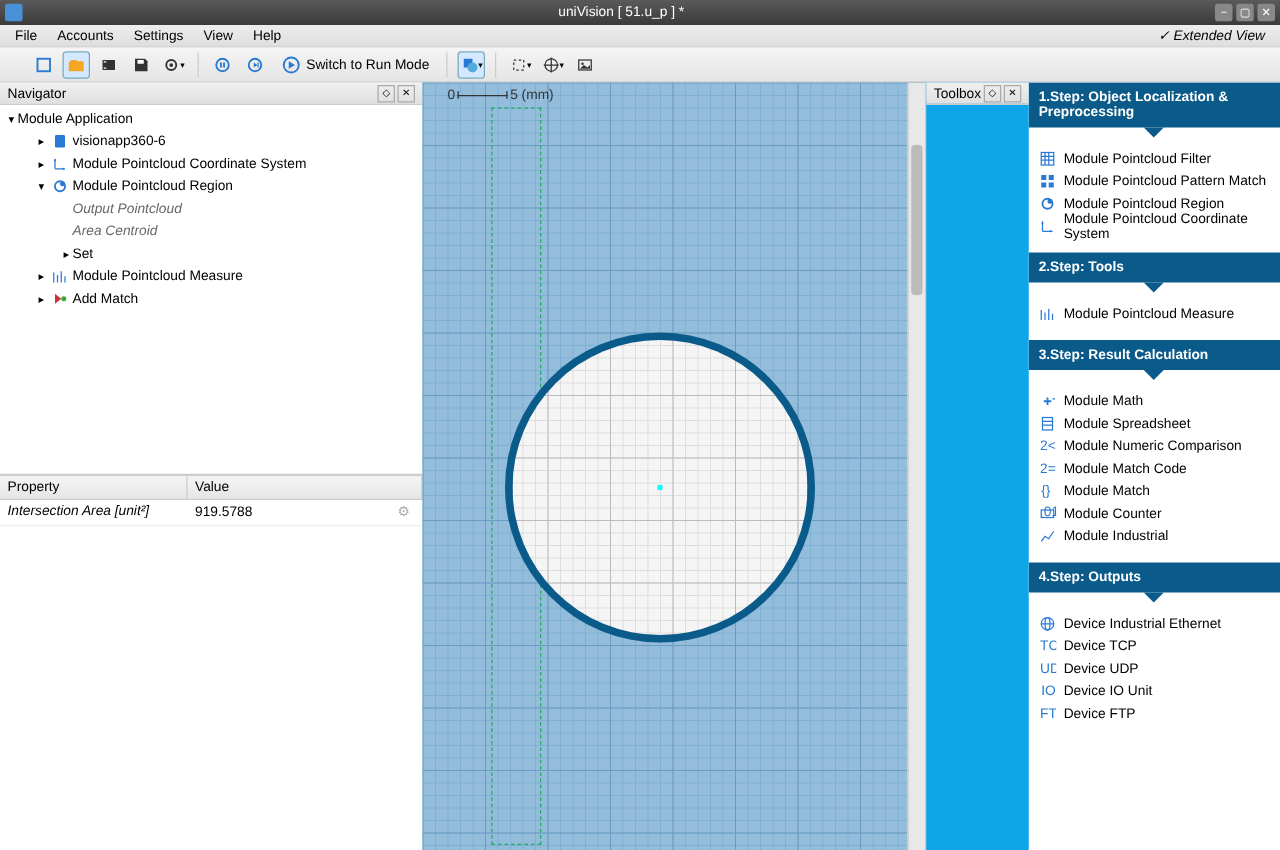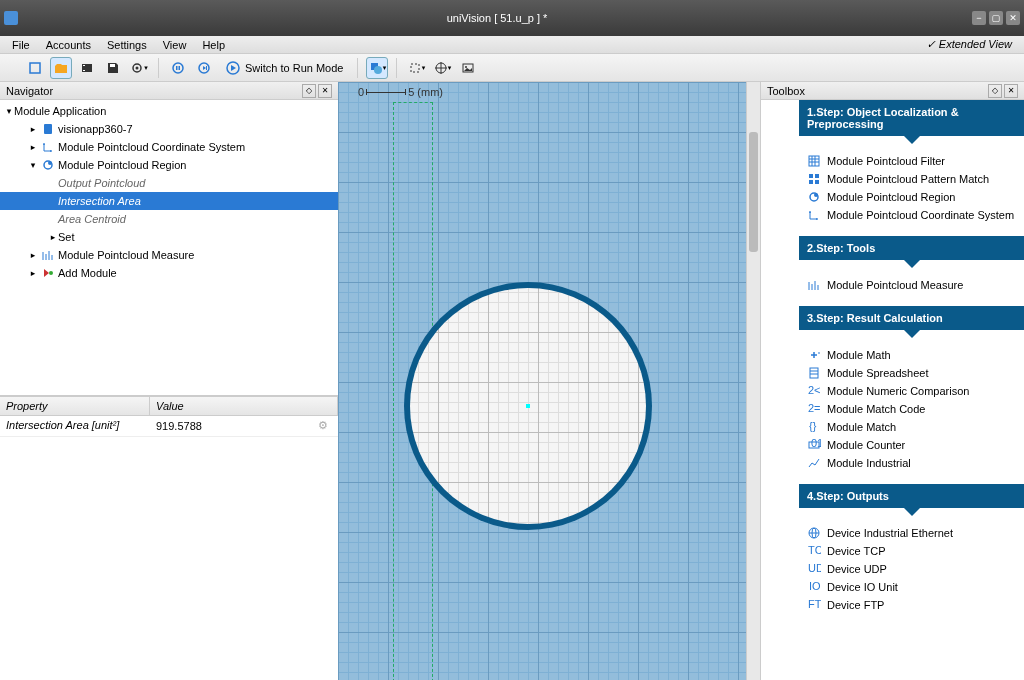--- a/index.html
+++ b/index.html
@@ -1,17 +1,17 @@
 <!DOCTYPE html>
 <html><head>
 <meta charset="utf-8">
 <style>
 * { margin: 0; padding: 0; box-sizing: border-box; font-family: Arial, sans-serif; font-size: 11px; }
 body { background: #f0f0f0; width: 1024px; height: 680px; overflow: hidden; }
-.titlebar { background: linear-gradient(to bottom, #5a5a5a, #3a3a3a); color: #fff; height: 36px; display: flex; align-items: center; padding: 0 4px; }
+.titlebar { background: linear-gradient(to bottom, #5a5a5a, #3a3a3a); color: #fff; height: 20px; display: flex; align-items: center; padding: 0 4px; }
 .titlebar .logo { width: 14px; height: 14px; background: #4a90d9; border-radius: 2px; margin-right: 4px; }
 .titlebar .title { flex: 1; text-align: center; font-size: 11px; }
 .titlebar .winbtns { display: flex; gap: 3px; }
 .titlebar .winbtn { width: 14px; height: 14px; background: #888; border-radius: 2px; display: flex; align-items: center; justify-content: center; cursor: pointer; font-size: 9px; }
 .menubar { background: linear-gradient(to bottom, #eeeeee, #dedede); height: 18px; display: flex; align-items: center; padding: 0 4px; border-bottom: 1px solid #ccc; }
 .menubar .mitem { padding: 0 8px; cursor: pointer; }
 .menubar .spacer { flex: 1; }
 .menubar .extview { padding: 0 8px; font-style: italic; }
 .toolbar { background: linear-gradient(to bottom, #f5f5f5, #e5e5e5); height: 28px; display: flex; align-items: center; padding: 0 24px; border-bottom: 1px solid #ccc; gap: 4px; }
 .tbtn { width: 22px; height: 22px; border: 1px solid transparent; border-radius: 3px; display: flex; align-items: center; justify-content: center; cursor: pointer; }
@@ -27,21 +27,21 @@
 .tree { padding: 2px 0; }
 .tree-item { display: flex; align-items: center; height: 18px; cursor: pointer; padding-right: 4px; }
 .tree-item.selected { background: #2a7ad4; color: #fff; }
 .tree-item .toggle { width: 10px; text-align: center; font-size: 9px; }
 .tree-item .ticon { width: 16px; height: 14px; display: inline-flex; align-items: center; justify-content: center; margin: 0 2px; }
 .tree-item .label { white-space: nowrap; }
 .tree-item.italic .label { font-style: italic; color: #666; }
 .tree-item.italic.selected .label { color: #fff; }
 .proppanel { height: 300px; display: flex; flex-direction: column; border-top: 1px solid #ccc; }
 .prop-hdr-row { display: flex; background: linear-gradient(to bottom, #f5f5f5, #e5e5e5); border-bottom: 1px solid #ccc; }
-.prop-hdr-cell { padding: 3px 6px; border-right: 1px solid #ccc; font-style: italic; }
+.prop-hdr-cell { padding: 3px 6px; border-right: 1px solid #ccc; }
 .prop-hdr-cell.c1 { width: 150px; }
 .prop-hdr-cell.c2 { flex: 1; }
 .prop-row { display: flex; border-bottom: 1px solid #eee; background: #fff; }
 .prop-cell { padding: 3px 6px; }
 .prop-cell.c1 { width: 150px; font-style: italic; }
 .prop-cell.c2 { flex: 1; display: flex; align-items: center; }
 .prop-cell.c2 .val { flex: 1; }
 .prop-cell.c2 .gear { width: 14px; height: 14px; color: #aaa; cursor: pointer; }
 .prop-body { flex: 1; background: #fff; }
 .canvas { flex: 1; position: relative; background: #7aaed2; overflow: hidden; }
@@ -65,22 +65,22 @@
     linear-gradient(#bbb 1px, transparent 1px),
     linear-gradient(90deg, #bbb 1px, transparent 1px),
     linear-gradient(#ddd 1px, transparent 1px),
     linear-gradient(90deg, #ddd 1px, transparent 1px);
   background-size: 50px 50px, 50px 50px, 10px 10px, 10px 10px;
   background-position: -72px -206px;
 }
 .center-dot { position: absolute; left: 188px; top: 322px; width: 4px; height: 4px; background: #0ff; }
 .vscroll { position: absolute; right: 0; top: 0; bottom: 0; width: 14px; background: #e8e8e8; border-left: 1px solid #ccc; }
 .vscroll .thumb { position: absolute; left: 2px; right: 2px; top: 50px; height: 120px; background: #bbb; border-radius: 3px; }
-.right { width: 264px; background: #0ea5e9; border-left: 1px solid #ccc; display: flex; flex-direction: column; }
-.toolbox { flex: 1; overflow: auto; background: #fff; padding-left: 38px; }
+.right { width: 284px; background: #0ea5e9; border-left: 1px solid #ccc; display: flex; }
+.toolbox { flex: 1; overflow: auto; background: #fff; }
 .step-hdr { background: #0a5a8a; color: #fff; padding: 6px 8px; font-weight: bold; position: relative; margin-bottom: 12px; }
 .step-hdr::after { content: ''; position: absolute; left: 50%; bottom: -8px; transform: translateX(-50%); border: 8px solid transparent; border-top-color: #0a5a8a; border-bottom: none; }
 .step-items { padding: 4px 8px 12px 8px; }
 .step-item { display: flex; align-items: center; height: 18px; cursor: pointer; gap: 6px; }
 .step-item .sicon { width: 14px; height: 14px; display: inline-flex; align-items: center; justify-content: center; }
 svg { display: block; }
 </style>
 </head>
 <body>
 
@@ -202,21 +202,21 @@
             <span class="toggle">▾</span>
             <span class="label">Module Application</span>
           </div>
           <div class="tree-item" style="padding-left: 28px;">
             <span class="toggle">▸</span>
             <span class="ticon">
               <svg width="14" height="14">
                 <rect x="3" y="2" width="8" height="10" fill="#2a7ad4" rx="1"></rect>
               </svg>
             </span>
-            <span class="label">visionapp360-7</span>
+            <span class="label">visionapp360-6</span>
           </div>
           <div class="tree-item" style="padding-left: 28px;">
             <span class="toggle">▸</span>
             <span class="ticon">
               <svg width="14" height="14">
                 <line x1="3" y1="11" x2="11" y2="11" stroke="#2a7ad4"></line>
                 <line x1="3" y1="11" x2="3" y2="3" stroke="#2a7ad4"></line>
                 <path d="M11 11 L9 10 L9 12 Z" fill="#2a7ad4"></path>
                 <path d="M3 3 L2 5 L4 5 Z" fill="#2a7ad4"></path>
               </svg>
@@ -230,24 +230,20 @@
                 <circle cx="7" cy="7" r="4" fill="none" stroke="#2a7ad4" stroke-width="1.5"></circle>
                 <circle cx="9" cy="5" r="2" fill="#2a7ad4"></circle>
               </svg>
             </span>
             <span class="label">Module Pointcloud Region</span>
           </div>
           <div class="tree-item italic" style="padding-left: 48px; align-items: center;">
             <span class="toggle"></span>
             <span class="label">Output Pointcloud</span>
           </div>
-          <div class="tree-item italic selected" style="padding-left: 48px;">
-            <span class="toggle"></span>
-            <span class="label">Intersection Area</span>
-          </div>
           <div class="tree-item italic" style="padding-left: 48px;">
             <span class="toggle"></span>
             <span class="label">Area Centroid</span>
           </div>
           <div class="tree-item" style="padding-left: 48px;">
             <span class="toggle">▸</span>
             <span class="label">Set</span>
           </div>
           <div class="tree-item" style="padding-left: 28px;">
             <span class="toggle">▸</span>
@@ -262,21 +258,21 @@
             <span class="label">Module Pointcloud Measure</span>
           </div>
           <div class="tree-item" style="padding-left: 28px;">
             <span class="toggle">▸</span>
             <span class="ticon">
               <svg width="14" height="14">
                 <path d="M3 3 L8 7 L3 11 Z" fill="#c33"></path>
                 <circle cx="10" cy="7" r="2" fill="#3a3"></circle>
               </svg>
             </span>
-            <span class="label">Add Module</span>
+            <span class="label">Add Match</span>
           </div>
         </div>
     </div>
     <div class="proppanel">
       <div class="prop-hdr-row">
         <div class="prop-hdr-cell c1">Property</div>
         <div class="prop-hdr-cell c2">Value</div>
       </div>
       <div id="props">
           <div class="prop-row">

